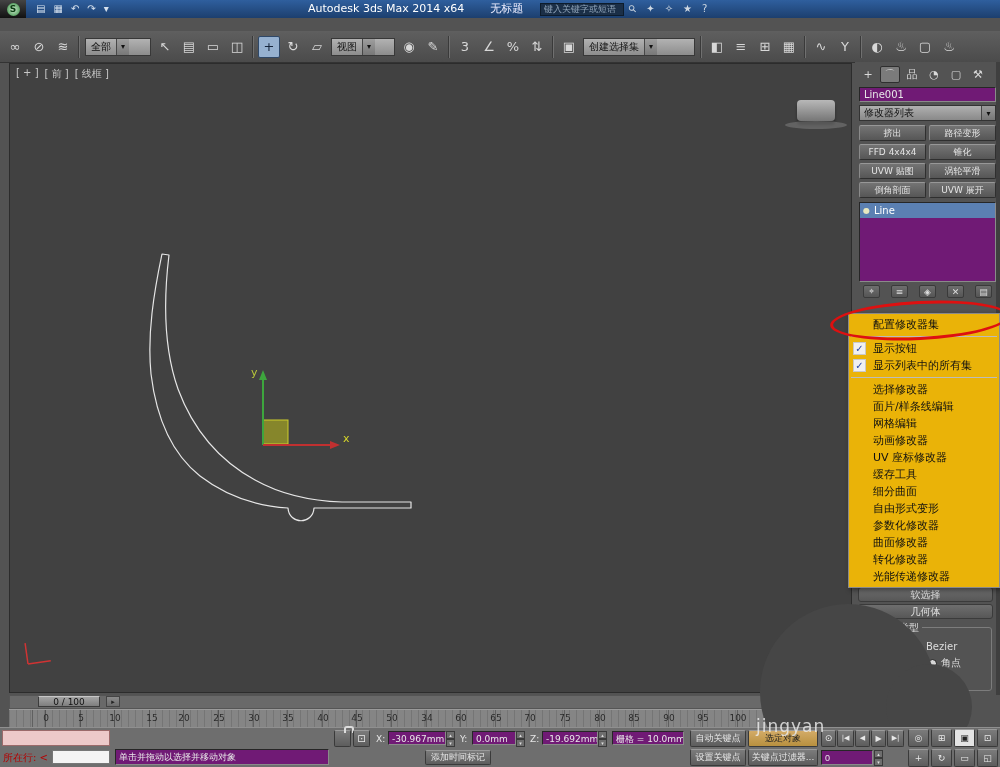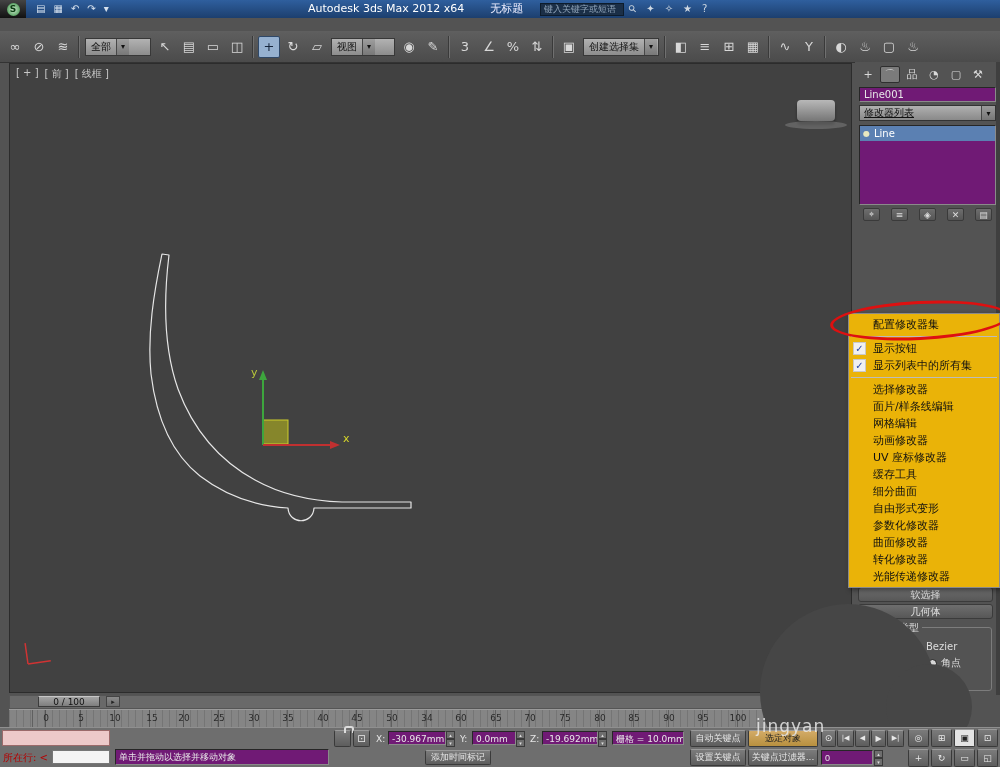--- a/index.html
+++ b/index.html
@@ -56,21 +56,21 @@
   .cp { position:absolute; left:855px; top:62px; width:145px; height:633px; background:#535353; }
   .cp-scroll { position:absolute; right:0; top:0; width:4px; height:100%; background:#3f3f3f; }
   .cp-tabs { display:flex; gap:2px; padding:4px 3px 2px; }
   .cp-tab { width:20px; height:17px; display:flex; align-items:center; justify-content:center; color:#d9d9d9;
             font-size:11px; border:1px solid transparent; border-radius:2px; }
   .cp-tab.active { background:#7b7b7b; border-color:#2f2f2f; }
   .sunken { background:#701a75; border:1px solid #262626; border-bottom-color:#8a8a8a; border-right-color:#8a8a8a; color:#e8e8e8; }
   .cp-name { margin:2px 4px; height:15px; font-size:10px; padding:0 4px; line-height:13px; }
   .cp-dd { margin:3px 4px; height:16px; background:linear-gradient(#b0b0b0,#898989); border:1px solid #333;
            color:#111; font-size:10px; display:flex; align-items:center; }
-  .cp-dd .lbl { flex:1; padding:0 4px;text-decoration:underline; }
+  .cp-dd .lbl { flex:1; padding:0 4px; }
   .cp-dd .arr { width:14px; height:100%; border-left:1px solid #474747; display:flex; align-items:center;
                 justify-content:center; background:linear-gradient(#9a9a9a,#767676); font-size:8px; }
   .cp-grid { display:grid; grid-template-columns:1fr 1fr; gap:3px; margin:4px 4px; }
   .cp-btn { height:16px; background:linear-gradient(#747474,#565656); border:1px solid #2f2f2f;
             border-top-color:#979797; border-left-color:#8a8a8a; color:#e4e4e4; font-size:9px;
             display:flex; align-items:center; justify-content:center; border-radius:2px; white-space:nowrap; }
   .cp-stack { margin:4px 4px 2px; height:80px; }
   .stack-item { height:15px; display:flex; align-items:center; gap:4px; padding:0 3px;
                 background:#5b80b2; color:#fff; font-size:10px; }
   .bulb { color:#e8e8c0; font-size:8px; }
@@ -146,21 +146,21 @@
         <span>S</span>
       </div>
     <div class="qa">
       <span class="qa-btn">▤</span>
       <span class="qa-btn">▦</span>
       <span class="qa-btn">↶</span>
       <span class="qa-btn">↷</span>
       <span class="qa-btn">▾</span>
     </div>
     <div class="title-text">
-      <span>Autodesk 3ds Max  2012 x64</span><span class="doc">无标题</span>
+      <span>Autodesk 3ds Max  2014 x64</span><span class="doc">无标题</span>
     </div>
     <div class="infocenter">
       <input class="search" placeholder="键入关键字或短语" style="">
       <span class="ic-btn"><span class="ic-search">⚲</span></span>
       <span class="ic-btn">✦</span>
       <span class="ic-btn">✧</span>
       <span class="ic-btn">★</span>
       <span class="ic-btn">?</span>
     </div>
   </div>
@@ -189,21 +189,21 @@
     </div>
     <span class="tb-btn">◉</span>
     <span class="tb-btn">✎</span>
     <span class="tb-sep"></span>
     <span class="tb-btn">3</span>
     <span class="tb-btn">∠</span>
     <span class="tb-btn">%</span>
     <span class="tb-btn">⇅</span>
     <span class="tb-sep"></span>
     <span class="tb-btn">▣</span>
-    <div class="tb-dd" style="width:76px">
+    <div class="tb-dd" style="width:112px">
       <span class="lbl">创建选择集</span>
       <span class="arr">▾</span>
     </div>
     <span class="tb-sep"></span>
     <span class="tb-btn">◧</span>
     <span class="tb-btn">≡</span>
     <span class="tb-btn">⊞</span>
     <span class="tb-btn">▦</span>
     <span class="tb-sep"></span>
     <span class="tb-btn">∿</span>
@@ -257,20 +257,30 @@
       <span class="cp-tab active">⌒</span>
       <span class="cp-tab">品</span>
       <span class="cp-tab">◔</span>
       <span class="cp-tab">▢</span>
       <span class="cp-tab">⚒</span>
     </div>
     <div class="cp-name sunken"><span>Line001</span></div>
     <div class="cp-dd">
       <span class="lbl">修改器列表</span>
       <span class="arr">▾</span>
+    </div>
+    <div class="cp-grid">
+      <span class="cp-btn">挤出</span>
+      <span class="cp-btn">路径变形</span>
+      <span class="cp-btn">FFD 4x4x4</span>
+      <span class="cp-btn">锥化</span>
+      <span class="cp-btn">UVW 贴图</span>
+      <span class="cp-btn">涡轮平滑</span>
+      <span class="cp-btn">倒角剖面</span>
+      <span class="cp-btn">UVW 展开</span>
     </div>
     <div class="cp-stack sunken">
       <div class="stack-item">
         <span class="bulb">●</span>
         <span>Line</span>
       </div>
     </div>
     <div class="cp-stacktools">
       <span class="st-btn">⌖</span>
       <span class="st-btn">≡</span>

